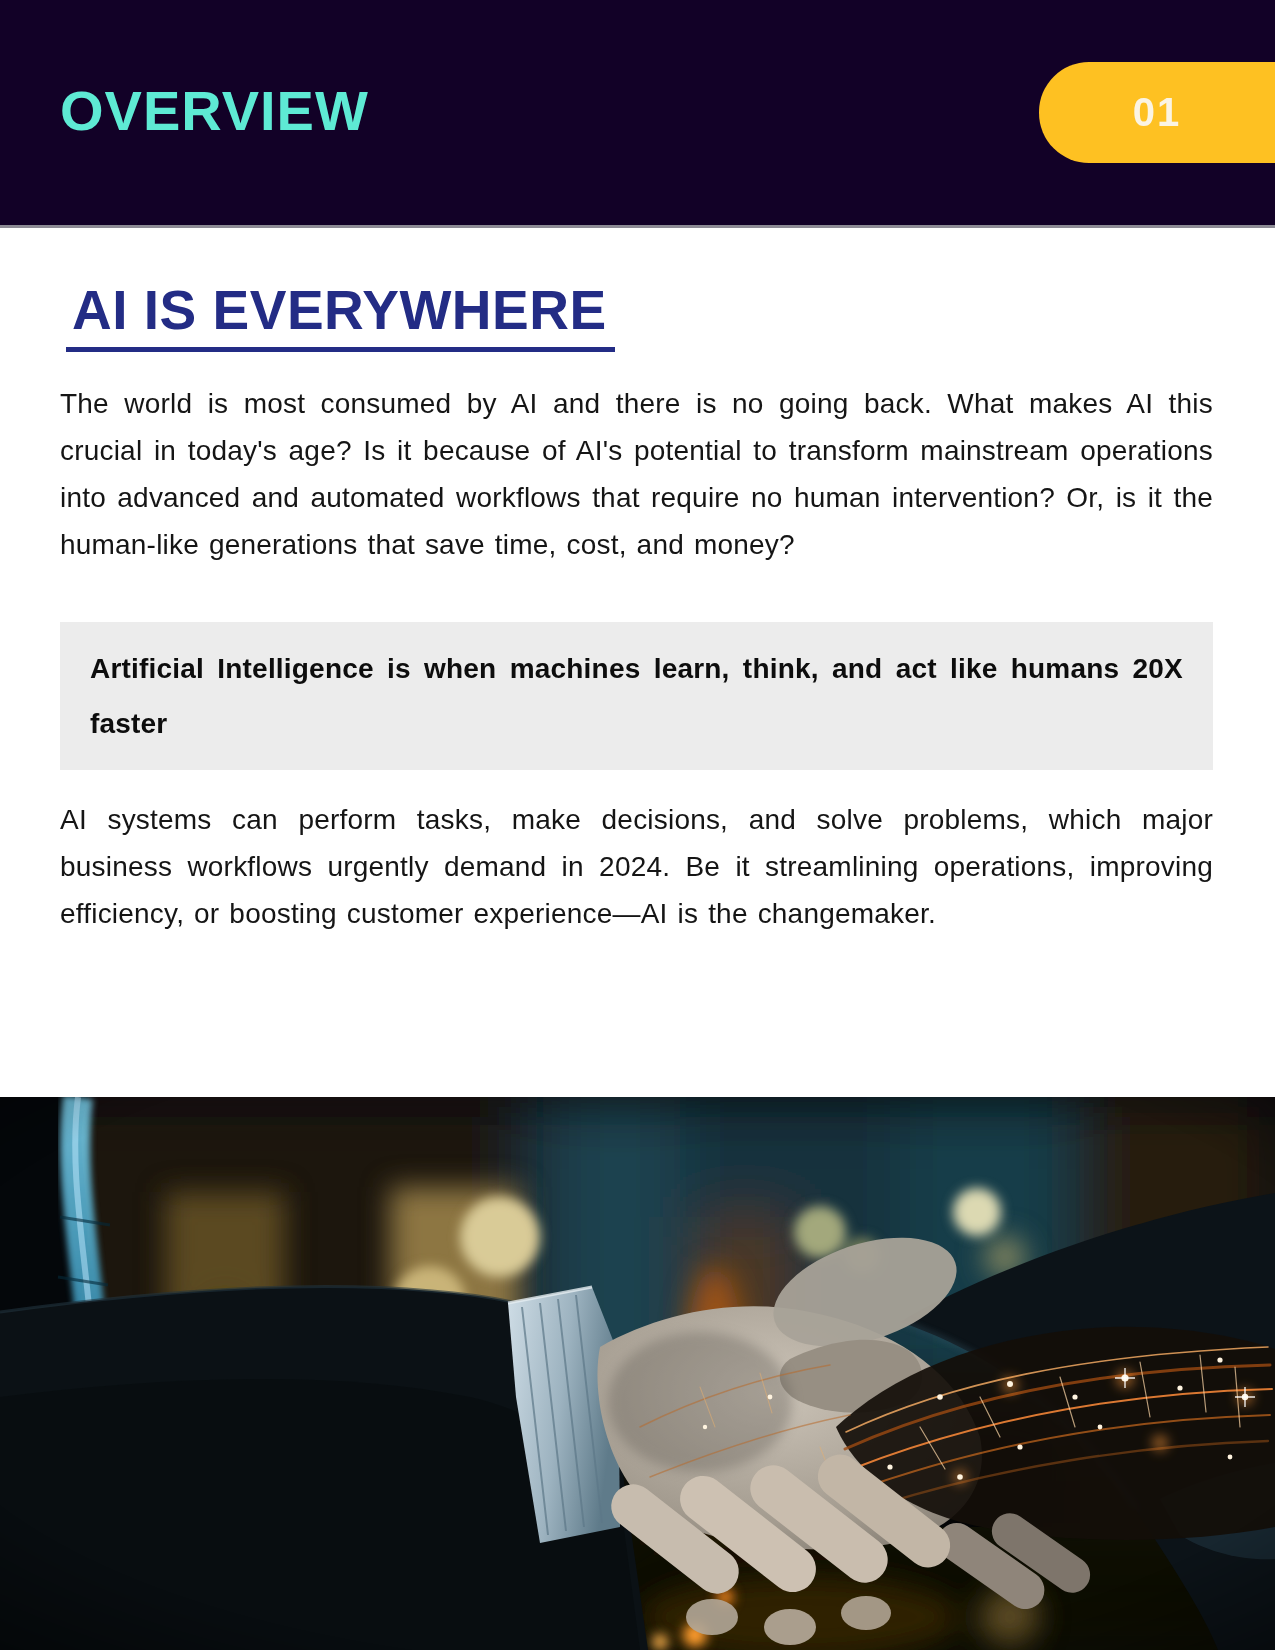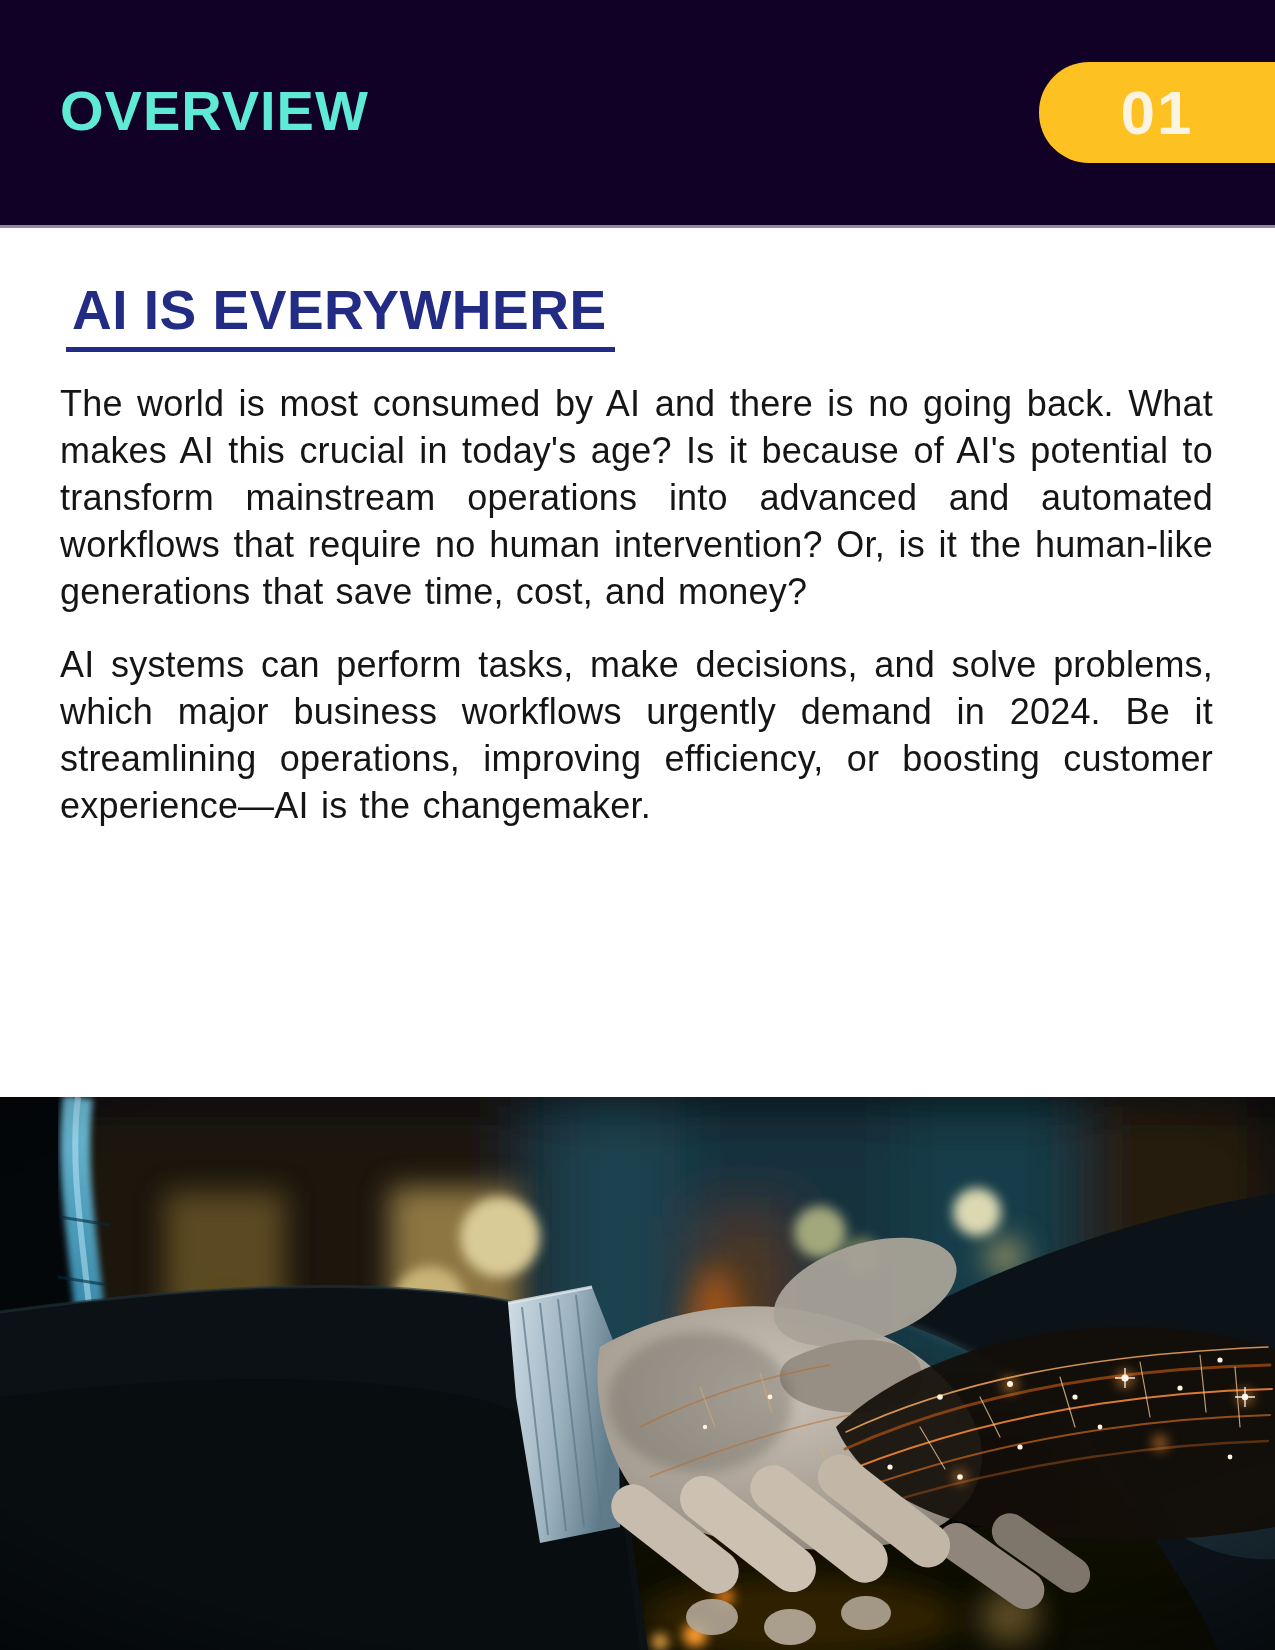--- a/index.html
+++ b/index.html
@@ -6,28 +6,28 @@
   .page{position:relative;width:1275px;height:1650px;background:#ffffff;overflow:hidden;
         font-family:"Liberation Sans",sans-serif;}
 
   
   .band{position:absolute;top:0;left:0;width:1275px;height:225px;background:#120127;
         border-bottom:3px solid #8d8b95;}
   .kicker{position:absolute;left:60px;top:78px;font-size:56px;font-weight:800;
           letter-spacing:1px;color:#5eead4;}
   .page-badge{position:absolute;right:0;top:62px;width:236px;height:101px;background:#fec122;
           border-radius:50px 0 0 50px;display:flex;align-items:center;justify-content:center;}
-  .page-badge span{font-size:62px;font-weight:800;color:#fbf4e3;letter-spacing:2px;}
+  .page-badge span{font-size:40px;font-weight:800;color:#fbf4e3;letter-spacing:2px;}
 
   
   .article{position:absolute;top:228px;left:0;width:1275px;}
   h1.headline{margin:54px 0 0 66px;display:inline-block;font-size:55px;font-weight:800;
           color:#232c85;letter-spacing:0.5px;border-bottom:5px solid #232c85;
           padding:0 8px 7px 6px;line-height:1.05;}
-  p.body-text{margin:28px 62px 0 60px;font-size:36px;line-height:47px;color:#151515;
+  p.body-text{margin:28px 62px 0 60px;font-size:28px;line-height:47px;color:#151515;
           text-align:justify;letter-spacing:0.2px;word-spacing:2px;}
   p.body-text.second{margin-top:26px;}
   blockquote.callout{margin:54px 62px 0 60px;background:#ececec;padding:19px 30px;}
   blockquote.callout p{margin:0;font-size:28px;font-weight:700;line-height:55px;
           color:#0d0d0d;text-align:justify;letter-spacing:0.2px;word-spacing:2px;}
 
   
   figure.hero{position:absolute;left:0;top:1097px;width:1275px;height:553px;margin:0;}
   figure.hero svg{display:block;}
 </style>
@@ -41,20 +41,23 @@
     <div class="page-badge">
       <span>01</span>
     </div>
   </header>
 
   <main class="article">
     <h1 class="headline">AI IS EVERYWHERE</h1>
 
     <p class="body-text">The world is most consumed by AI and there is no going back. What makes AI this crucial in today's age? Is it because of AI's potential to transform mainstream operations into advanced and automated workflows that require no human intervention? Or, is it the human-like generations that save time, cost, and money?</p>
 
+    <blockquote class="callout">
+      <p>Artificial Intelligence is when machines learn, think, and act like humans 20X faster</p>
+    </blockquote>
 
     <p class="body-text second">AI systems can perform tasks, make decisions, and solve problems, which major business workflows urgently demand in 2024. Be it streamlining operations, improving efficiency, or boosting customer experience—AI is the changemaker.</p>
   </main>
 
   <figure class="hero" role="img" aria-label="Handshake between a human hand and a digital AI hand covered in glowing circuit lines, against a dark bokeh city-light background">
     <svg width="1275" height="553" viewBox="0 0 1275 553" xmlns="http://www.w3.org/2000/svg">
       <defs>
         <filter id="b30" x="-40%" y="-40%" width="180%" height="180%">
             <feGaussianBlur stdDeviation="30"></feGaussianBlur>
           </filter>

